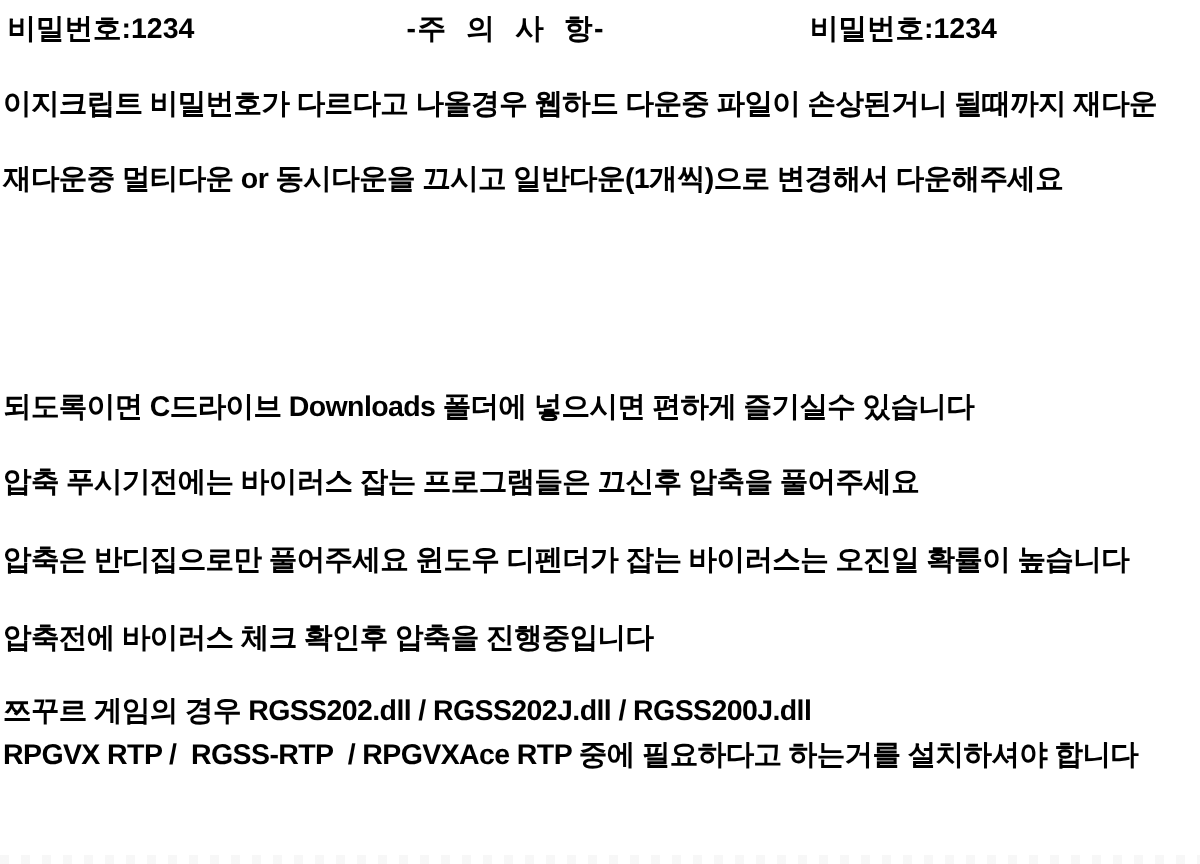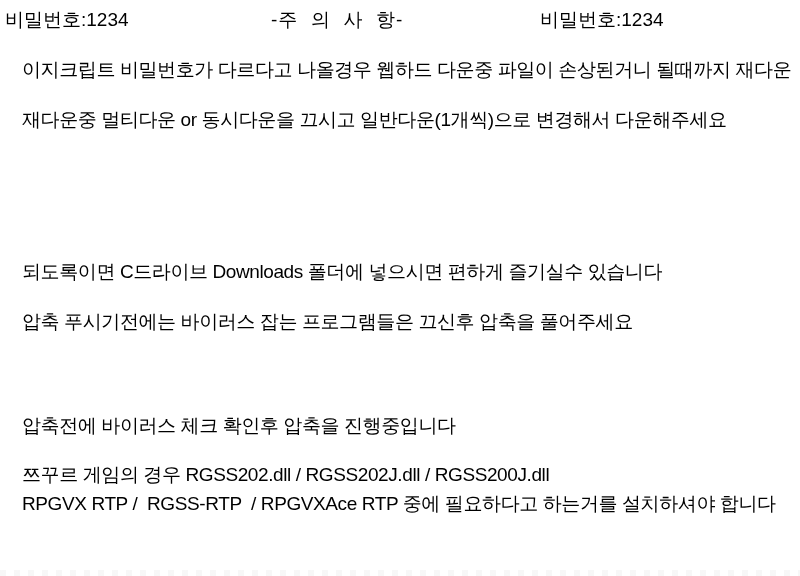--- a/index.html
+++ b/index.html
@@ -7,26 +7,26 @@
     padding: 0;
     background: #ffffff;
   }
   .page {
     position: relative;
     width: 800px;
     height: 576px;
     background: #ffffff;
     overflow: hidden;
     font-family: "Liberation Sans", "DejaVu Sans", sans-serif;
-    font-weight: normal;
+    font-weight: bold;
     color: #000000;
   }
   .hline {
     position: absolute;
-    left: 22px;
+    left: 2px;
     right: 2px;
     font-size: 19px;
     line-height: 23px;
     letter-spacing: -0.4px;
     white-space: pre-wrap;
     color: #000000;
   }
   .header-item {
     position: absolute;
     top: 8px;
@@ -63,20 +63,21 @@
   <div class="hline" style="top:58px">이지크립트 비밀번호가 다르다고 나올경우 웹하드 다운중 파일이 손상된거니 될때까지 재다운</div>
 
   <div class="hline" style="top:108px">재다운중 멀티다운 or 동시다운을 끄시고 일반다운(1개씩)으로 변경해서 다운해주세요</div>
 
 
 
   <div class="hline" style="top:310px">압축 푸시기전에는 바이러스 잡는 프로그램들은 끄신후 압축을 풀어주세요</div>
 
   <div class="hline" style="top:260px">되도록이면 C드라이브 Downloads 폴더에 넣으시면 편하게 즐기실수 있습니다</div>
 
+  <div class="hline" style="top:362px">압축은 반디집으로만 풀어주세요 윈도우 디펜더가 잡는 바이러스는 오진일 확률이 높습니다</div>
 
   <div class="hline" style="top:414px">압축전에 바이러스 체크 확인후 압축을 진행중입니다</div>
 
   <div class="hline" style="top:463px">쯔꾸르 게임의 경우 RGSS202.dll / RGSS202J.dll / RGSS200J.dll</div>
 
   <div class="hline" style="top:492px">RPGVX RTP /  RGSS-RTP  / RPGVXAce RTP 중에 필요하다고 하는거를 설치하셔야 합니다</div>
 
 
   <div class="bottom-artifact"></div>
 

